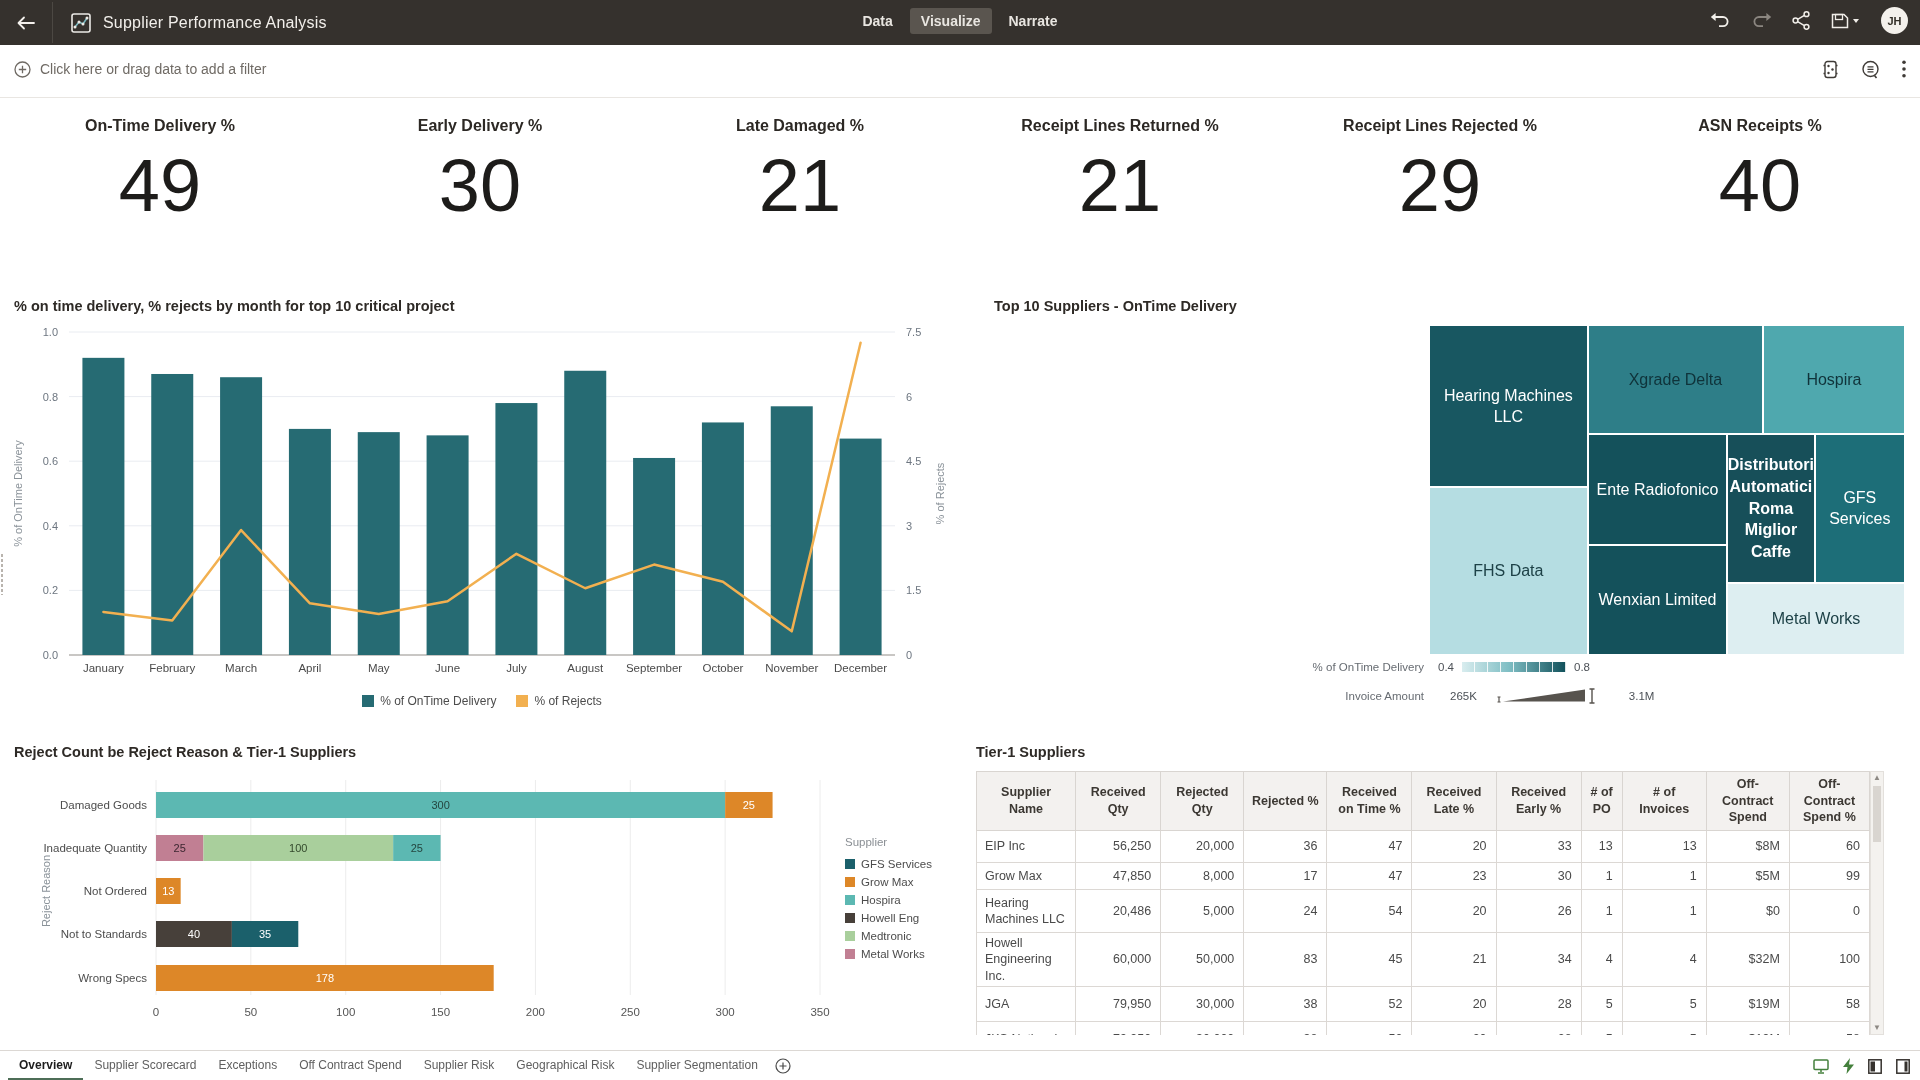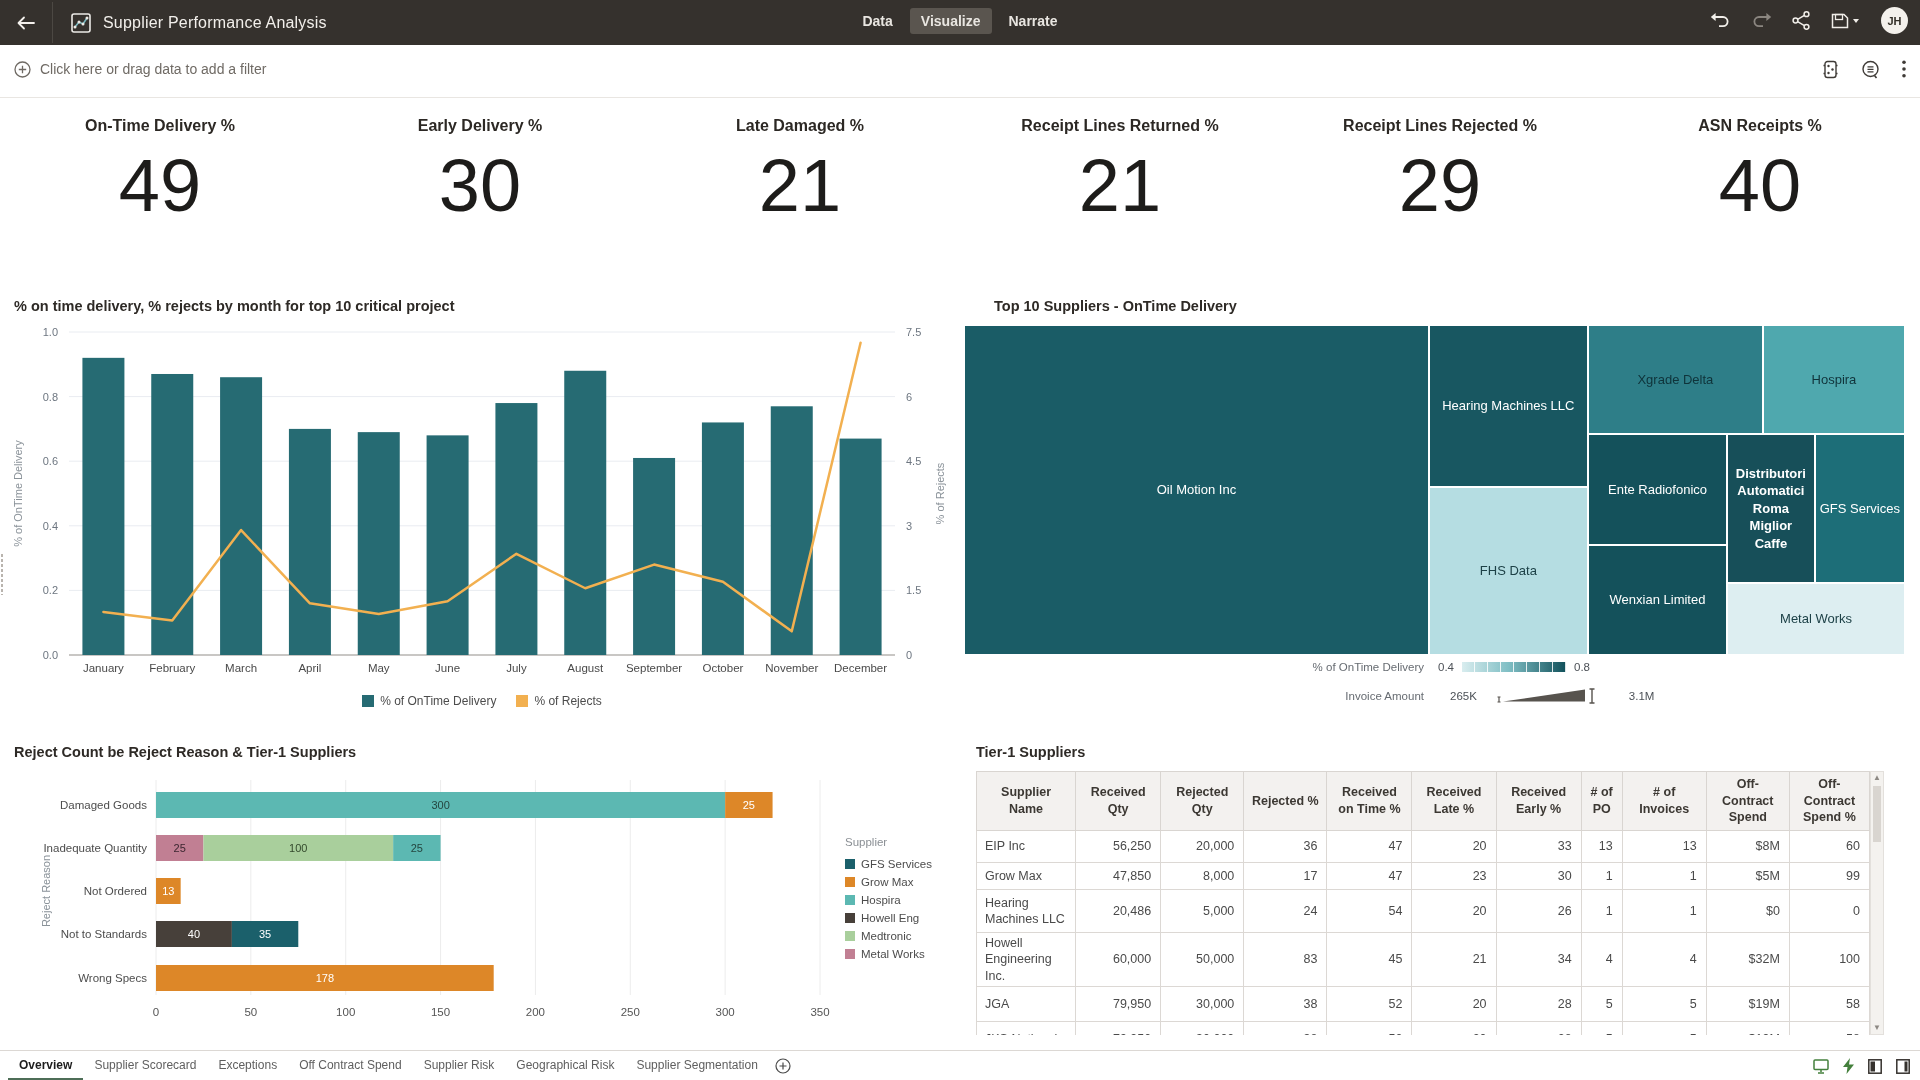--- a/index.html
+++ b/index.html
@@ -30,21 +30,21 @@
   
   .tile-title{position:absolute;font-size:14.5px;font-weight:700;color:#2e2a26;white-space:nowrap;}
   svg text{font-family:"Liberation Sans",sans-serif;}
   
   .clegend{position:absolute;left:69px;top:694px;width:826px;display:flex;justify-content:center;gap:20px;font-size:12px;color:#4c4c4c;}
   .clegend .it{display:flex;align-items:center;gap:6px;}
   .sw{width:12px;height:12px;display:inline-block;}
   
   .tmap{position:absolute;left:964px;top:325px;width:941px;height:330px;}
   .tnode{position:absolute;box-sizing:border-box;border:1px solid #ffffff;display:flex;align-items:center;justify-content:center;
-         text-align:center;font-size:13px;padding:4px;line-height:1.35;cursor:pointer;}
+         text-align:center;font-size:16px;padding:4px;line-height:1.35;cursor:pointer;}
   .tm-leg{position:absolute;display:flex;align-items:center;font-size:11.5px;color:#676c72;}
   .tm-leg .lab{width:132px;text-align:right;margin-right:14px;}
   .tm-leg .val{color:#4c5157;}
   .grad{width:104px;height:10px;margin:0 8px;
         background-image:repeating-linear-gradient(90deg,rgba(255,255,255,0) 0 12px,rgba(255,255,255,.85) 12px 13px),
                          linear-gradient(90deg,#d9edef 0%,#7fbec4 45%,#11505a 100%);}
   
   .slegend{position:absolute;left:845px;top:836px;font-size:11.5px;}
   .slegend .t{color:#8a8f94;margin-bottom:7px;}
   .slegend .it{display:flex;align-items:center;gap:6px;height:18px;color:#4c4c4c;}
@@ -247,23 +247,20 @@
       </div>
       <div class="it">
         <span class="sw" style="background: rgb(242, 176, 80);"></span>
         <span>% of Rejects</span>
       </div>
     </div>
   <div class="handle"></div>
 
   <div class="tile-title" style="left:970px;top:298px;margin-left:24px;">Top 10 Suppliers - OnTime Delivery</div>
   <div class="tmap" id="treemap">
-      <div class="tnode" style="left: 0%; top: 0%; width: 49.4%; height: 100%; background: rgb(26, 92, 102); color: rgb(255, 255, 255);">
-        <span>Oil Motion Inc</span>
-      </div>
       <div class="tnode" style="left: 49.4%; top: 0%; width: 16.9%; height: 49.2%; background: rgb(24, 87, 97); color: rgb(255, 255, 255);">
         <span>Hearing Machines LLC</span>
       </div>
       <div class="tnode" style="left: 49.4%; top: 49.2%; width: 16.9%; height: 50.8%; background: rgb(181, 221, 226); color: rgb(29, 65, 71);">
         <span>FHS Data</span>
       </div>
       <div class="tnode" style="left: 66.3%; top: 0%; width: 18.6%; height: 33%; background: rgb(46, 126, 136); color: rgb(15, 51, 58);">
         <span>Xgrade Delta</span>
       </div>
       <div class="tnode" style="left: 84.9%; top: 0%; width: 15.1%; height: 33%; background: rgb(79, 168, 174); color: rgb(16, 51, 58);">

